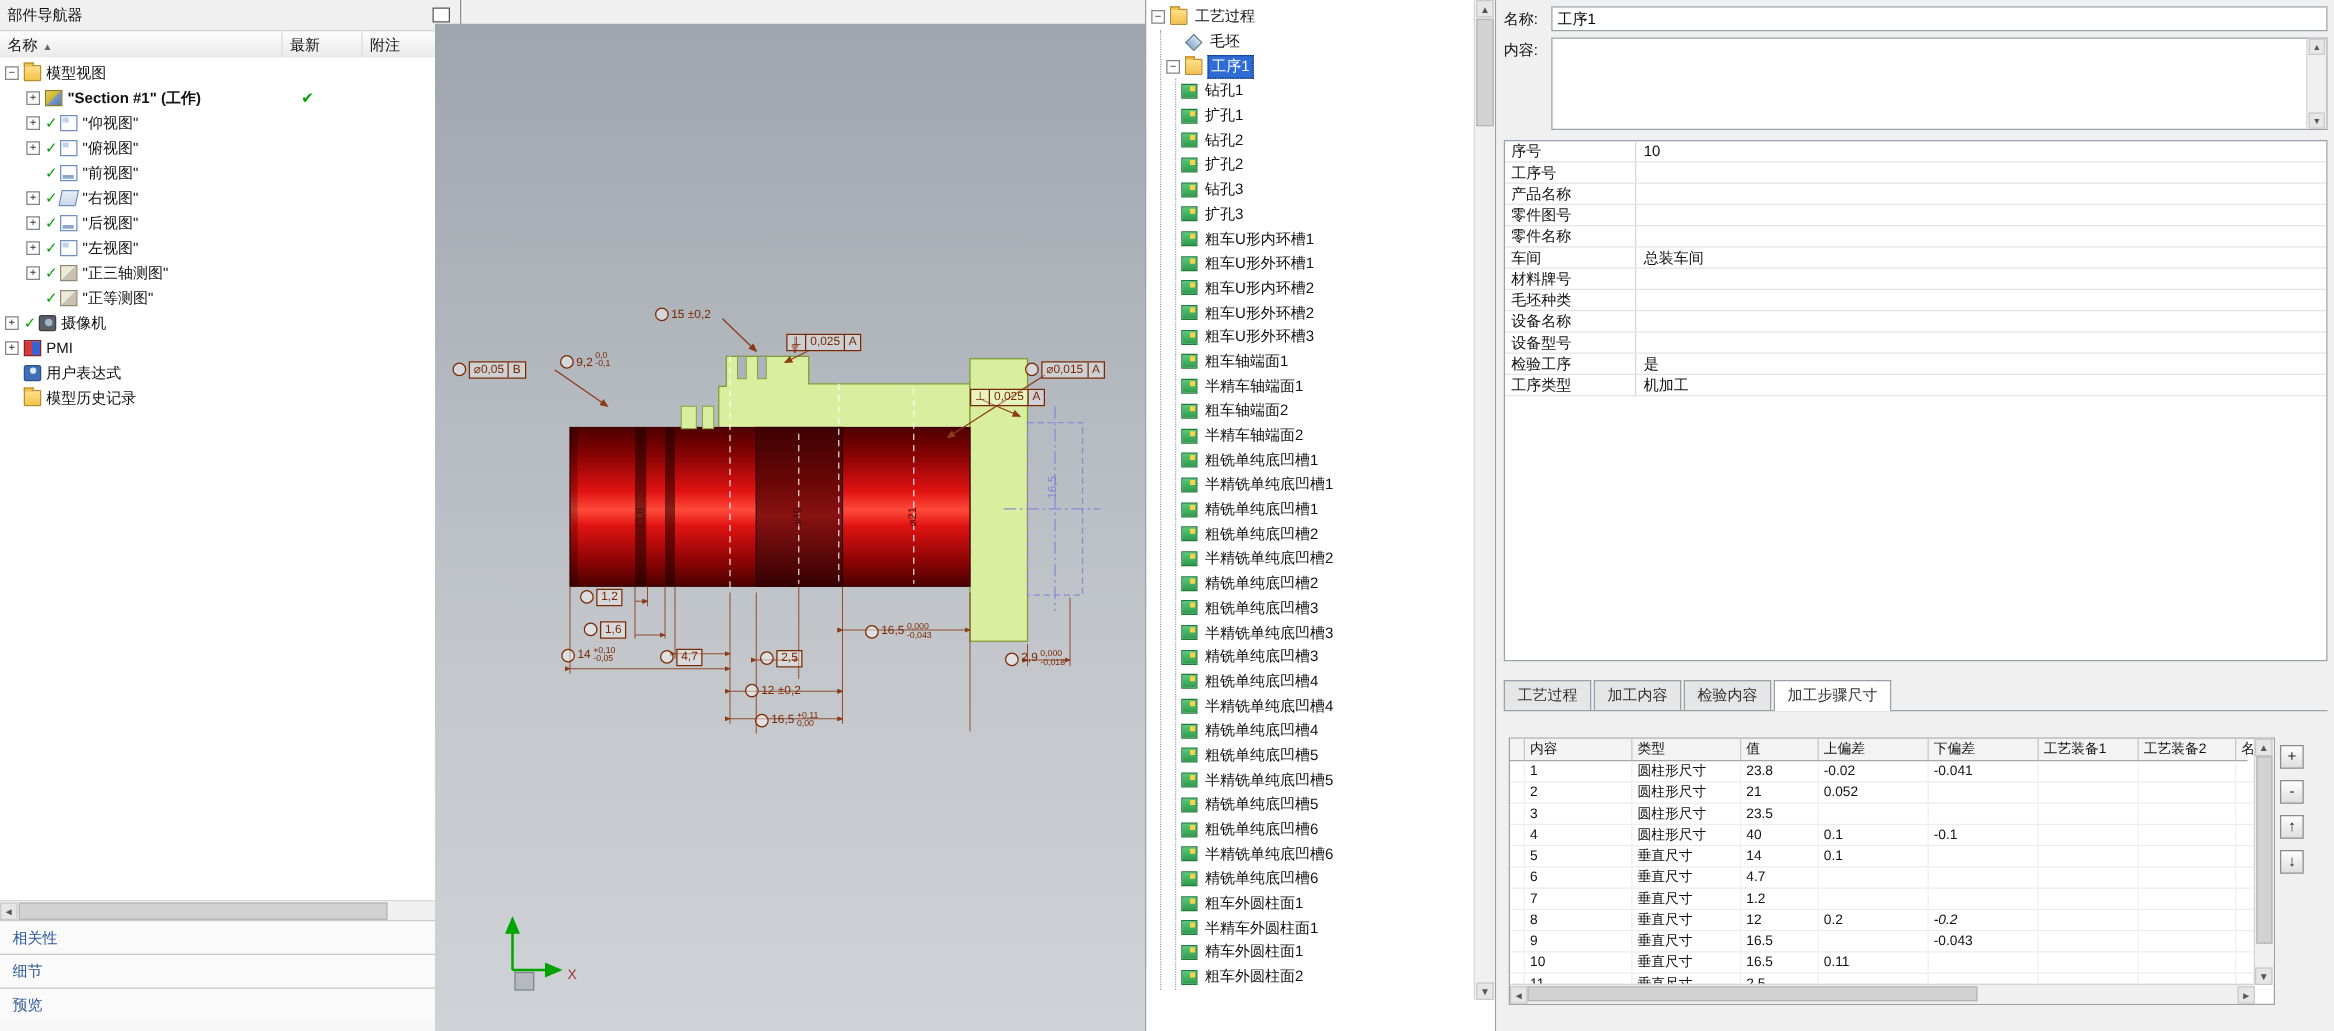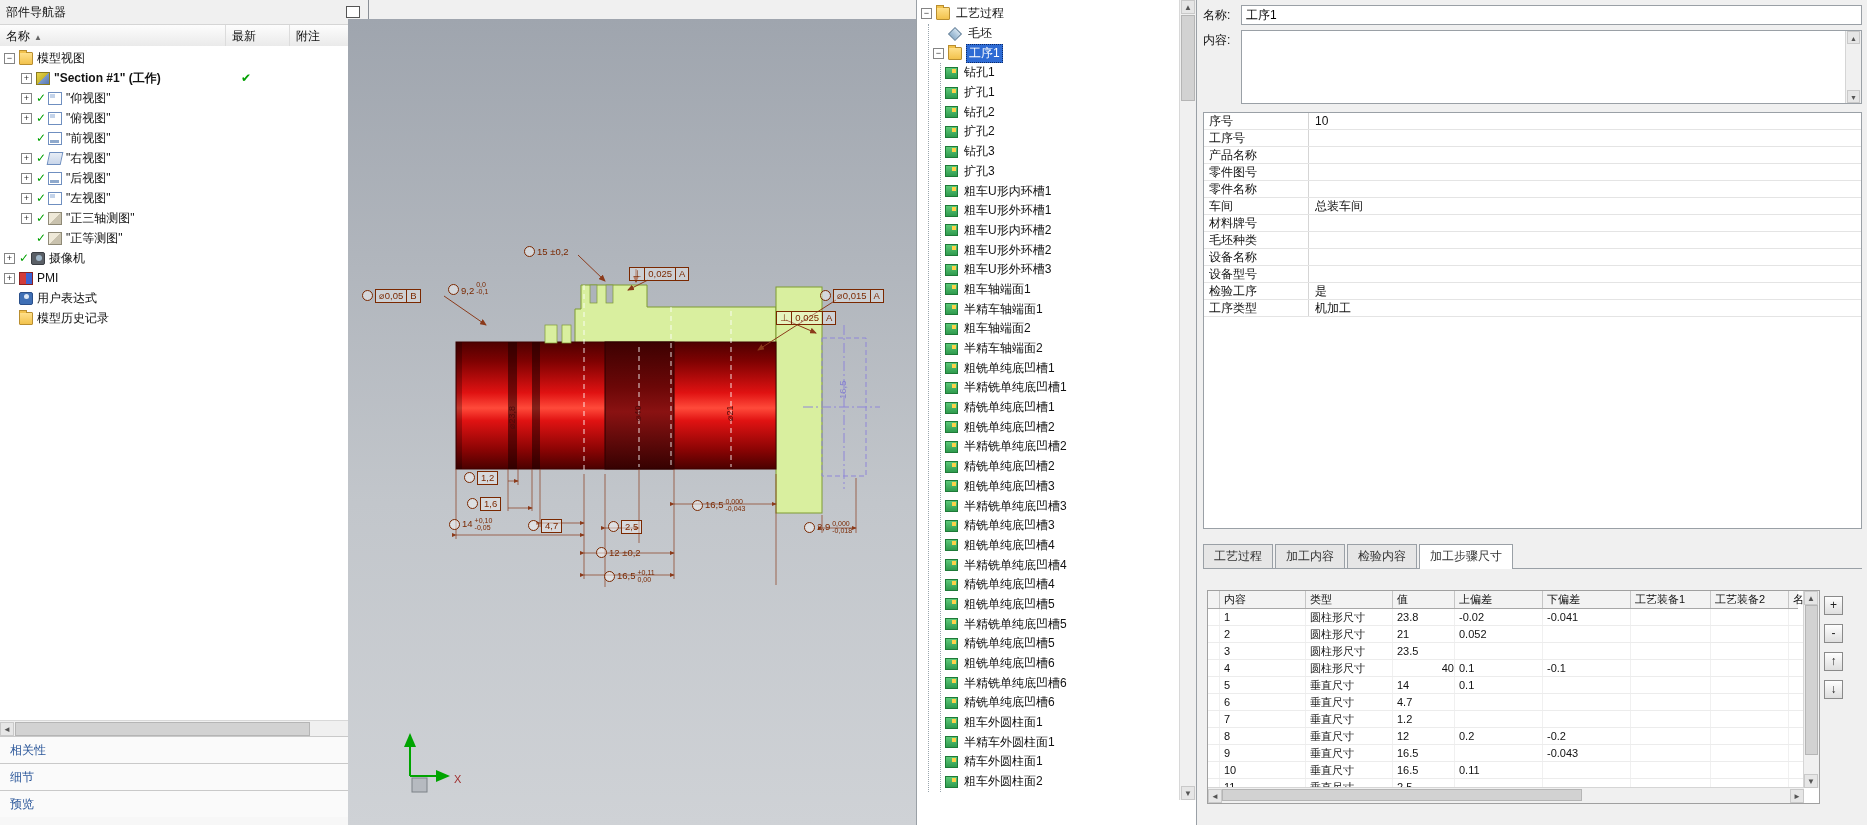--- a/index.html
+++ b/index.html
@@ -733,21 +733,21 @@
             <div class="dt-cell" style="width: 88px;"></div>
             <div class="dt-cell" style="width: 88px;"></div>
             <div class="dt-cell" style="width: 80px;"></div>
             <div class="dt-cell" style="width: 78px;"></div>
             <div class="dt-cell" style="width: 17px;"></div>
           </div>
           <div class="dt-row">
             <div class="dt-cell" style="width: 12px;"></div>
             <div class="dt-cell" style="width: 86px;">4</div>
             <div class="dt-cell" style="width: 87px;">圆柱形尺寸</div>
-            <div class="dt-cell" style="width: 62px; text-align: right;">40</div>
+            <div class="dt-cell" style="width: 62px;">40</div>
             <div class="dt-cell" style="width: 88px;">0.1</div>
             <div class="dt-cell" style="width: 88px;">-0.1</div>
             <div class="dt-cell" style="width: 80px;"></div>
             <div class="dt-cell" style="width: 78px;"></div>
             <div class="dt-cell" style="width: 17px;"></div>
           </div>
           <div class="dt-row">
             <div class="dt-cell" style="width: 12px;"></div>
             <div class="dt-cell" style="width: 86px;">5</div>
             <div class="dt-cell" style="width: 87px;">垂直尺寸</div>
@@ -779,21 +779,21 @@
             <div class="dt-cell" style="width: 80px;"></div>
             <div class="dt-cell" style="width: 78px;"></div>
             <div class="dt-cell" style="width: 17px;"></div>
           </div>
           <div class="dt-row">
             <div class="dt-cell" style="width: 12px;"></div>
             <div class="dt-cell" style="width: 86px;">8</div>
             <div class="dt-cell" style="width: 87px;">垂直尺寸</div>
             <div class="dt-cell" style="width: 62px;">12</div>
             <div class="dt-cell" style="width: 88px;">0.2</div>
-            <div class="dt-cell" style="width: 88px;">-0.2</div>
+            <div class="dt-cell" style="width: 88px; font-style: italic;">-0.2</div>
             <div class="dt-cell" style="width: 80px;"></div>
             <div class="dt-cell" style="width: 78px;"></div>
             <div class="dt-cell" style="width: 17px;"></div>
           </div>
           <div class="dt-row">
             <div class="dt-cell" style="width: 12px;"></div>
             <div class="dt-cell" style="width: 86px;">9</div>
             <div class="dt-cell" style="width: 87px;">垂直尺寸</div>
             <div class="dt-cell" style="width: 62px;">16.5</div>
             <div class="dt-cell" style="width: 88px;"></div>

